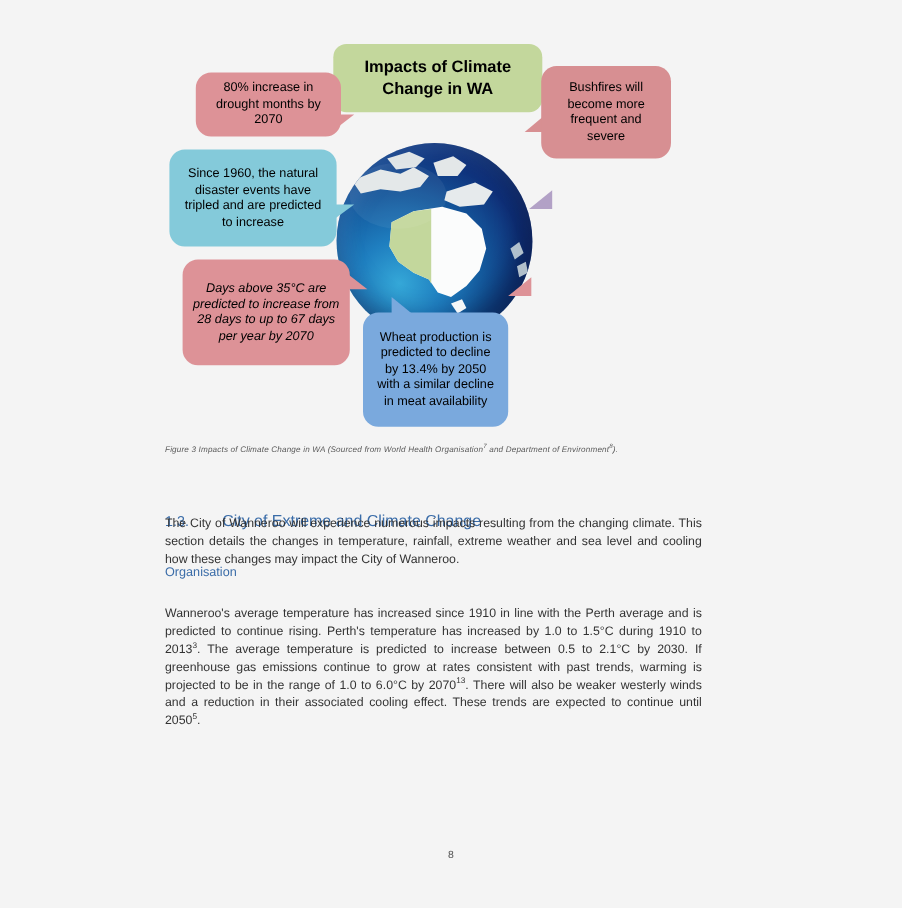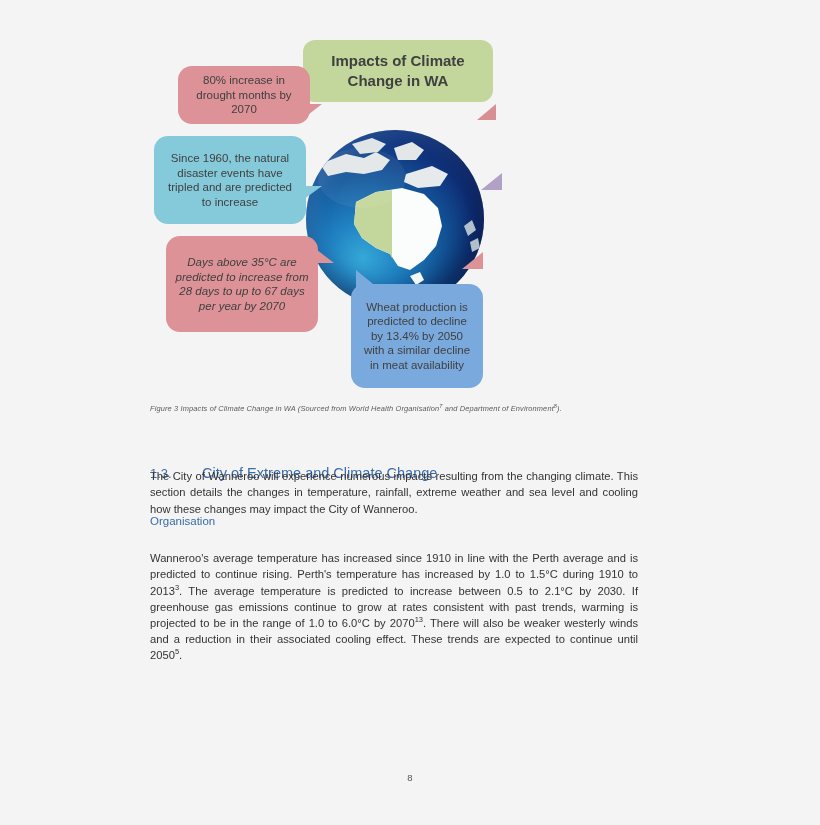--- a/index.html
+++ b/index.html
@@ -42,21 +42,21 @@
     box-shadow: inset -10px -12px 26px rgba(3, 10, 45, 0.55),
                 inset 6px 6px 18px rgba(120, 200, 255, 0.25);
     overflow: hidden;
     z-index: 5;
   }
   .globe svg { position: absolute; left: 0; top: 0; }
 
   .callout {
     position: absolute;
     border-radius: 14px;
-    color: #404040;
+    color: #000000;
     font-size: 11.5px;
     line-height: 14.5px;
     text-align: center;
     display: flex;
     align-items: center;
     justify-content: center;
     padding: 6px 9px;
     box-sizing: border-box;
     z-index: 7;
   }
@@ -112,21 +112,21 @@
     border-right: 22px solid transparent;
   }
 
   .c-heat { left: 338px; top: 222px; width: 178px; height: 106px; background: #dd9297; }
   .tail-heat {
     left: 322px; top: 234px;
     border-bottom: 17px solid #dd9297;
     border-left: 21px solid transparent;
   }
 
-  .c-wheat { left: 190px; top: 266px; width: 132px; height: 104px; background: #7aa9dd; margin-left: 21px; }
+  .c-wheat { left: 190px; top: 266px; width: 132px; height: 104px; background: #7aa9dd; }
   .tail-wheat {
     left: 216px; top: 252px;
     border-bottom: 18px solid #7aa9dd;
     border-right: 22px solid transparent;
   }
 
   
   .caption {
     position: absolute;
     left: 150px; top: 401px;
@@ -225,20 +225,23 @@
     </div>
 
     <div class="callout c-title">
       <span class="txt">Impacts of Climate Change in WA</span>
     </div>
 
     <div class="callout c-drought">
       <span class="txt">80% increase in drought months by 2070</span>
     </div>
 
+    <div class="callout c-bush">
+      <span class="txt">Bushfires will become more frequent and severe</span>
+    </div>
 
     <div class="callout c-disaster">
       <span class="txt">Since 1960, the natural disaster events have tripled and are predicted to increase</span>
     </div>
 
 
     <div class="callout c-days">
       <span class="txt">Days above 35°C are predicted to increase from 28 days to up to 67 days per year by 2070</span>
     </div>
 

